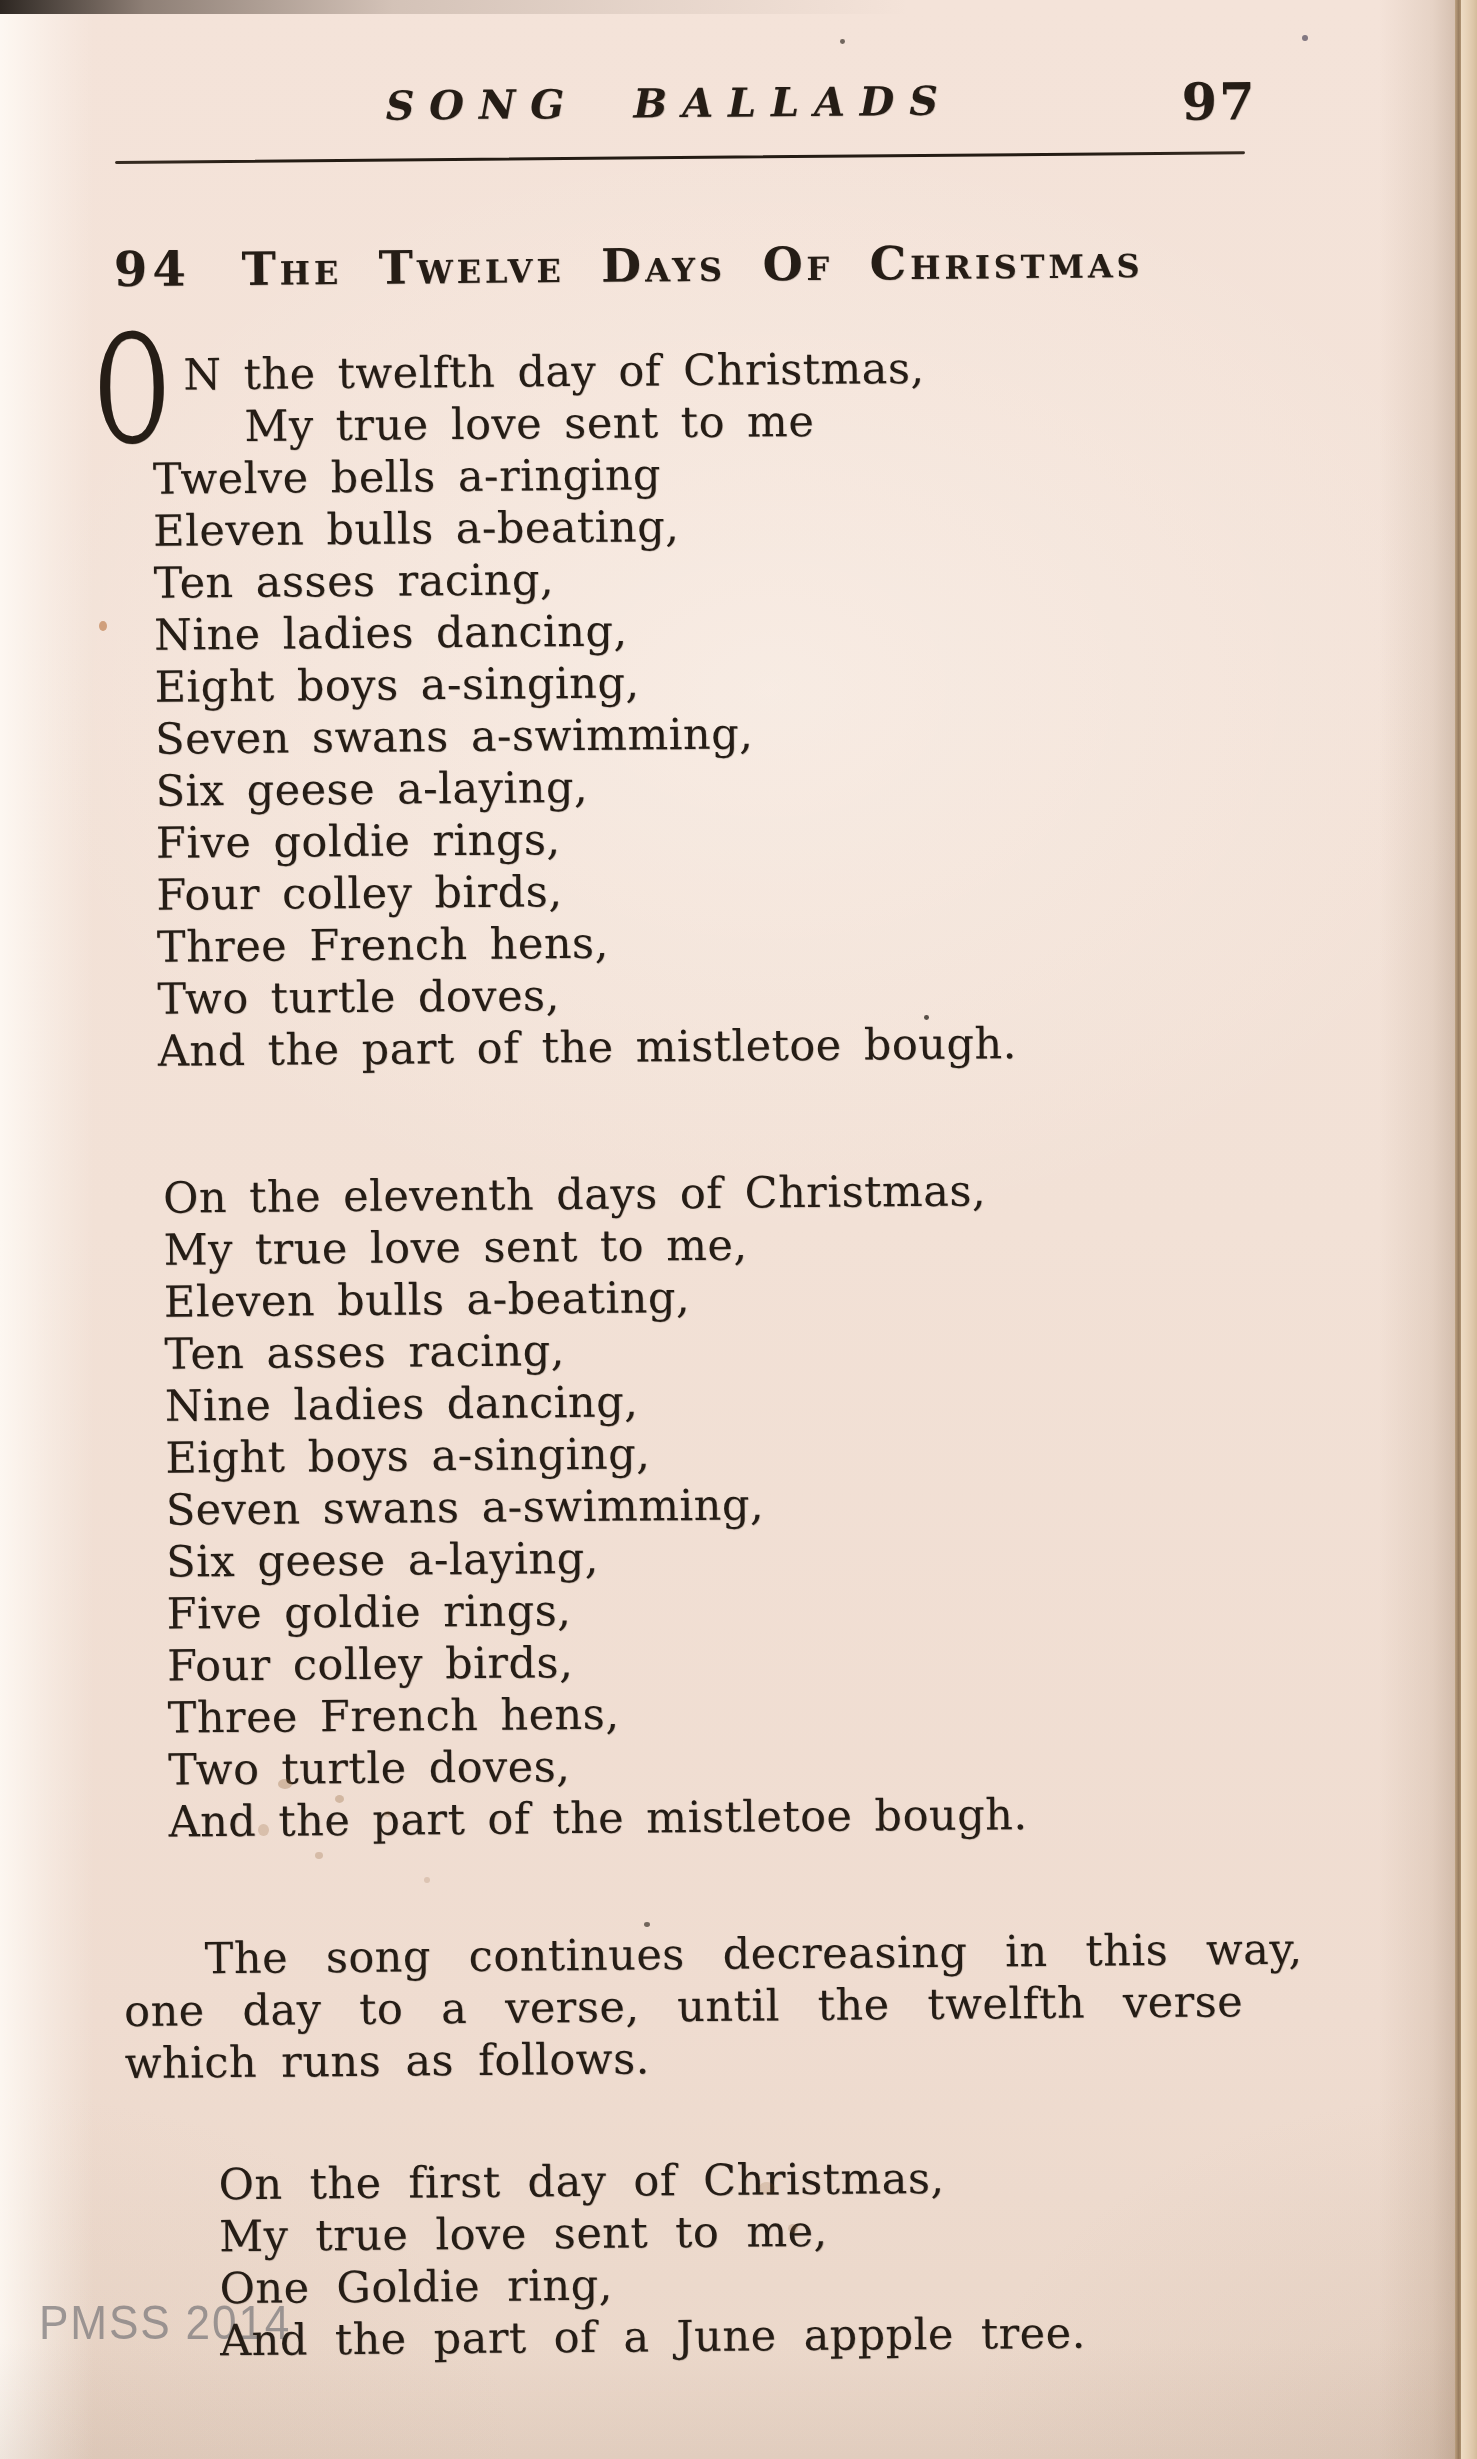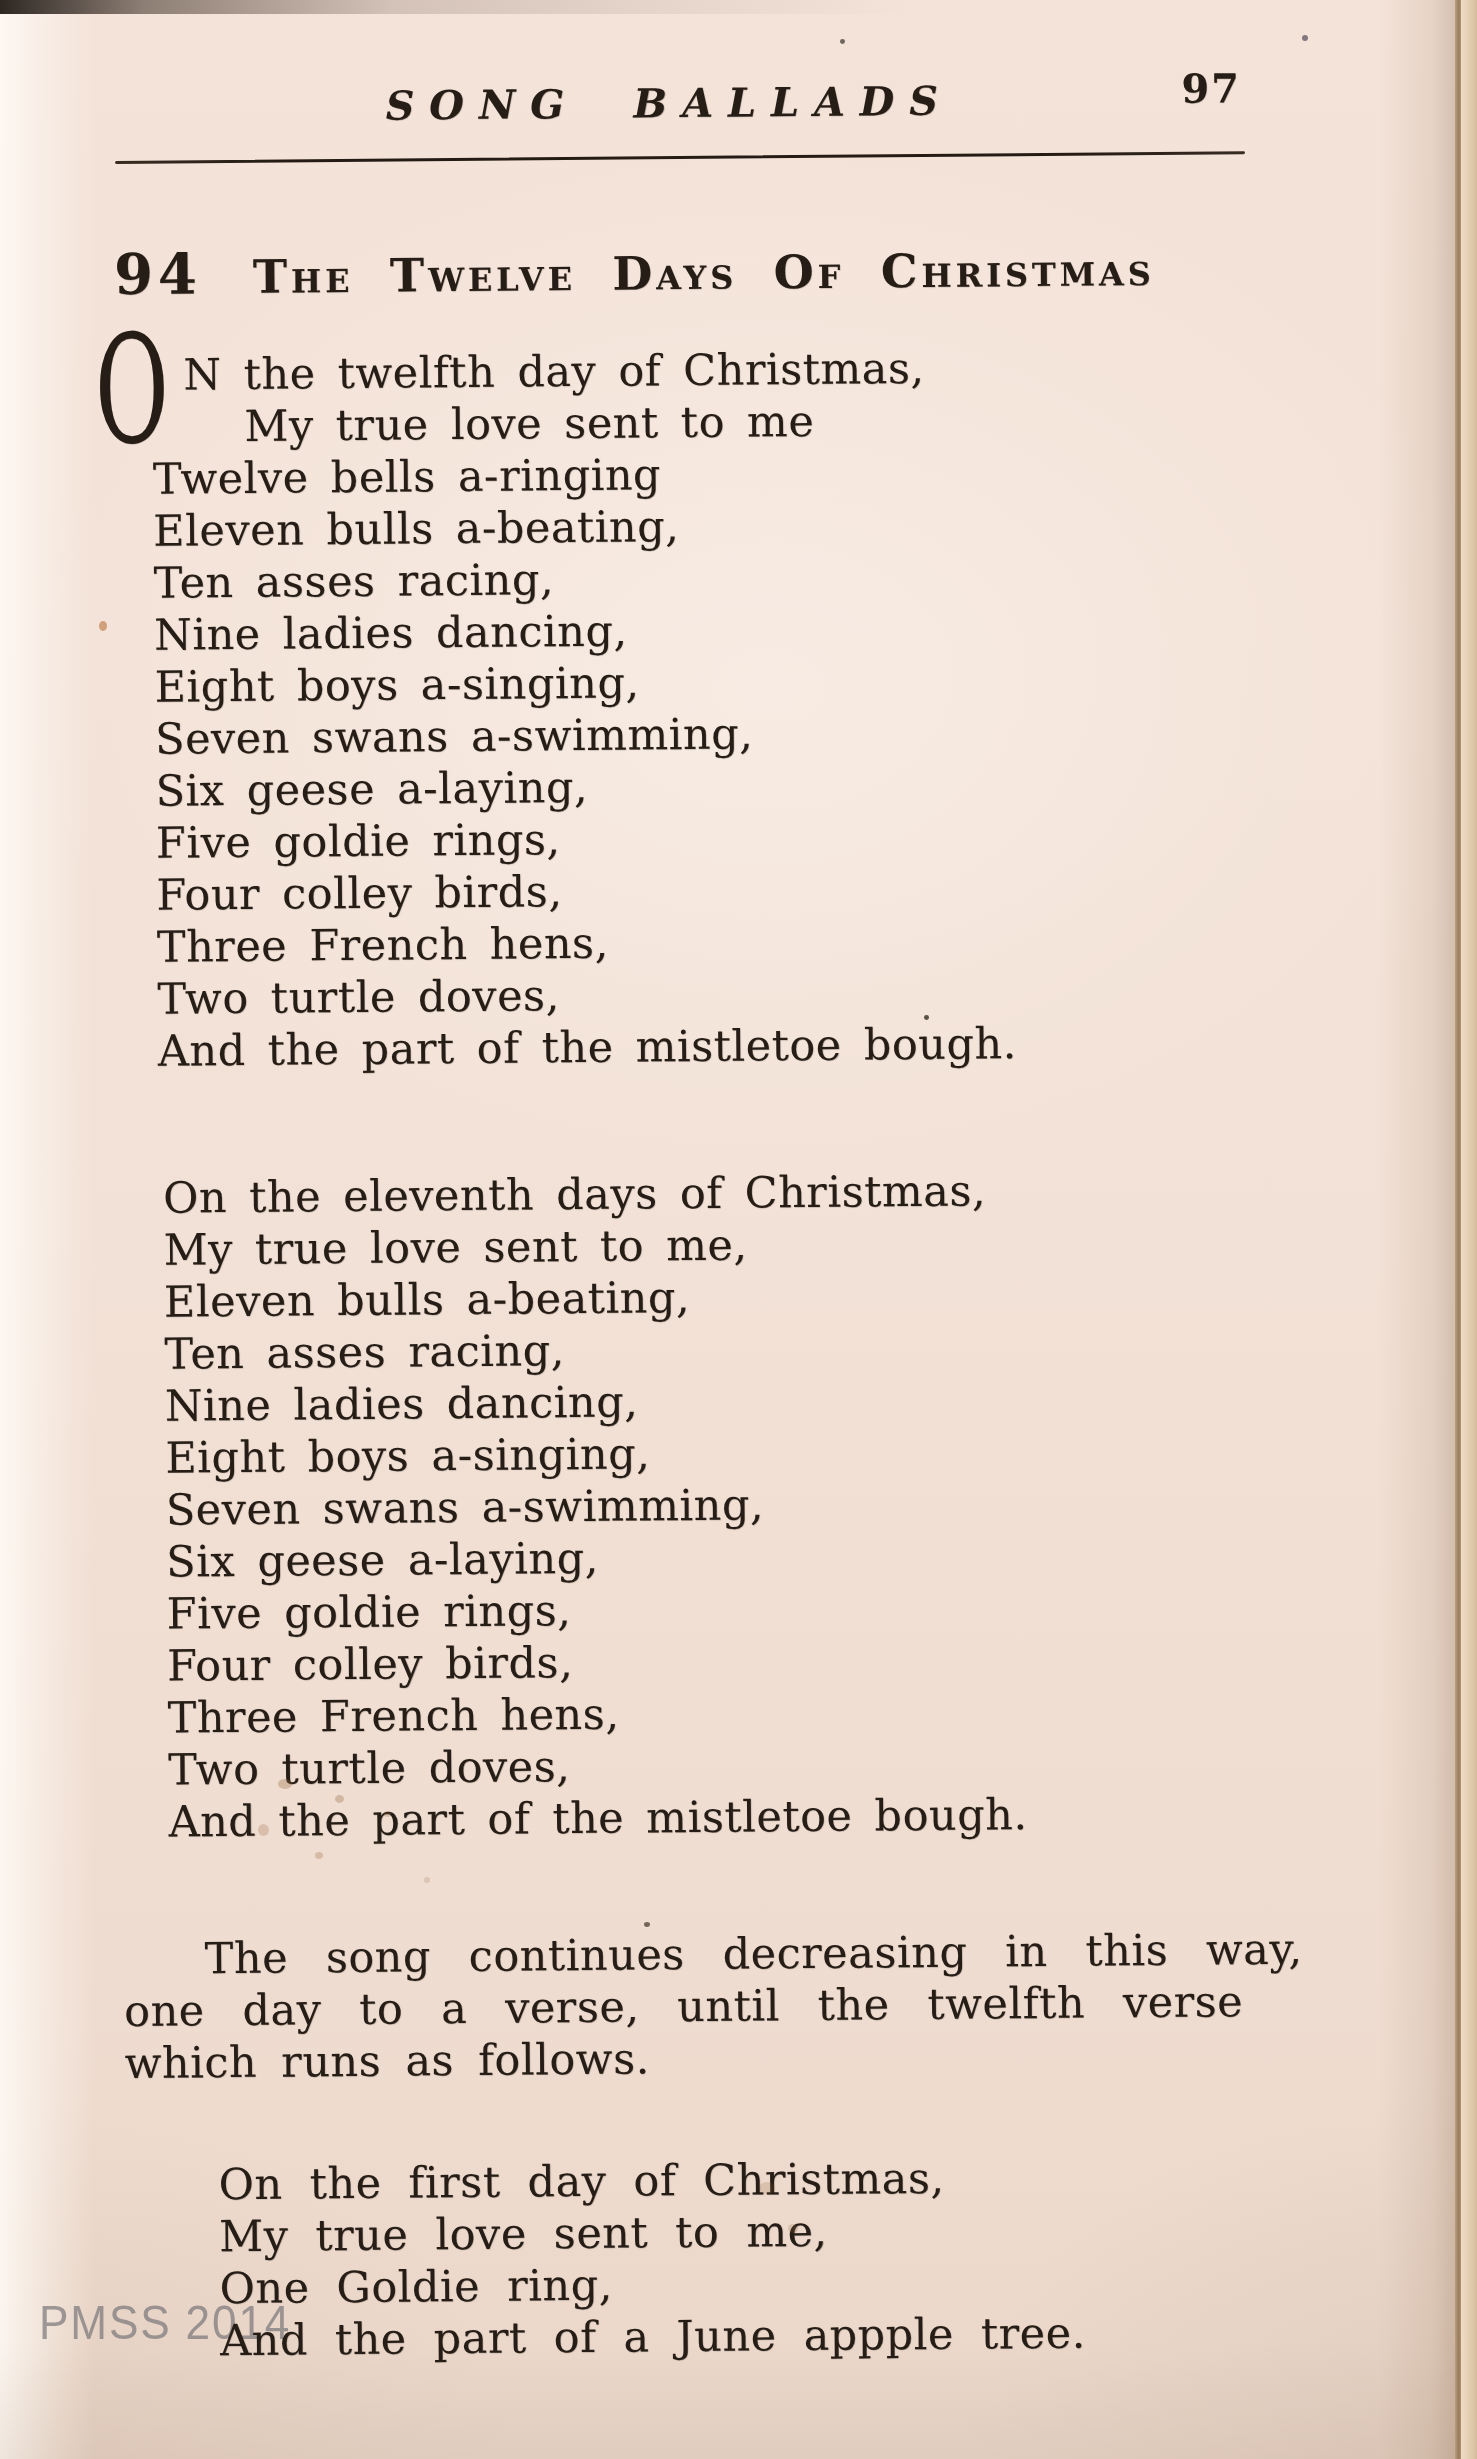--- a/index.html
+++ b/index.html
@@ -66,33 +66,33 @@
     transform-origin: 690px 158px;
     z-index: 2;
     text-shadow: 0.5px 0.5px 0.8px rgba(43,32,22,0.35);
   }
   .rh-title {
     position: absolute; left: 386px; top: 83px;
     font-style: italic; font-weight: 700; font-size: 40px; line-height: 1;
     letter-spacing: 14.8px; word-spacing: 25.6px; white-space: nowrap;
   }
   .rh-page {
-    position: absolute; left: 1182px; top: 73px;
-    font-weight: 700; font-size: 40px; line-height: 1; letter-spacing: 2px;
+    position: absolute; left: 1182px; top: 81px;
+    font-weight: 700; font-size: 51px; line-height: 1; letter-spacing: 2px;
   }
   .header-rule {
     position: absolute; left: 115px; top: 156px; width: 1130px; height: 3px;
     background: linear-gradient(90deg, #372c22 0%, #241c14 15%, #241c14 85%, #372c22 100%);
     border-radius: 2px;
   }
   .song-title-row {
     position: absolute; left: 113px; top: 236px; white-space: nowrap;
   }
   .song-no {
-    font-weight: 700; font-size: 56px; letter-spacing: 4.9px;
+    font-weight: 700; font-size: 48px; letter-spacing: 4.9px;
     margin-right: 51px;
   }
   .song-title {
     font-variant: small-caps; font-weight: 600; font-size: 46px;
     letter-spacing: 3.9px; word-spacing: 16.7px;
   }
   .verse { position: absolute; font-size: 43px; line-height: 52px; white-space: nowrap; }
   .verse .line { letter-spacing: 0.5px; word-spacing: 7.9px; }
   .v1 { left: 150px; top: 344px; }
   .v1 .l-first { position: relative; padding-left: 31.5px; }

